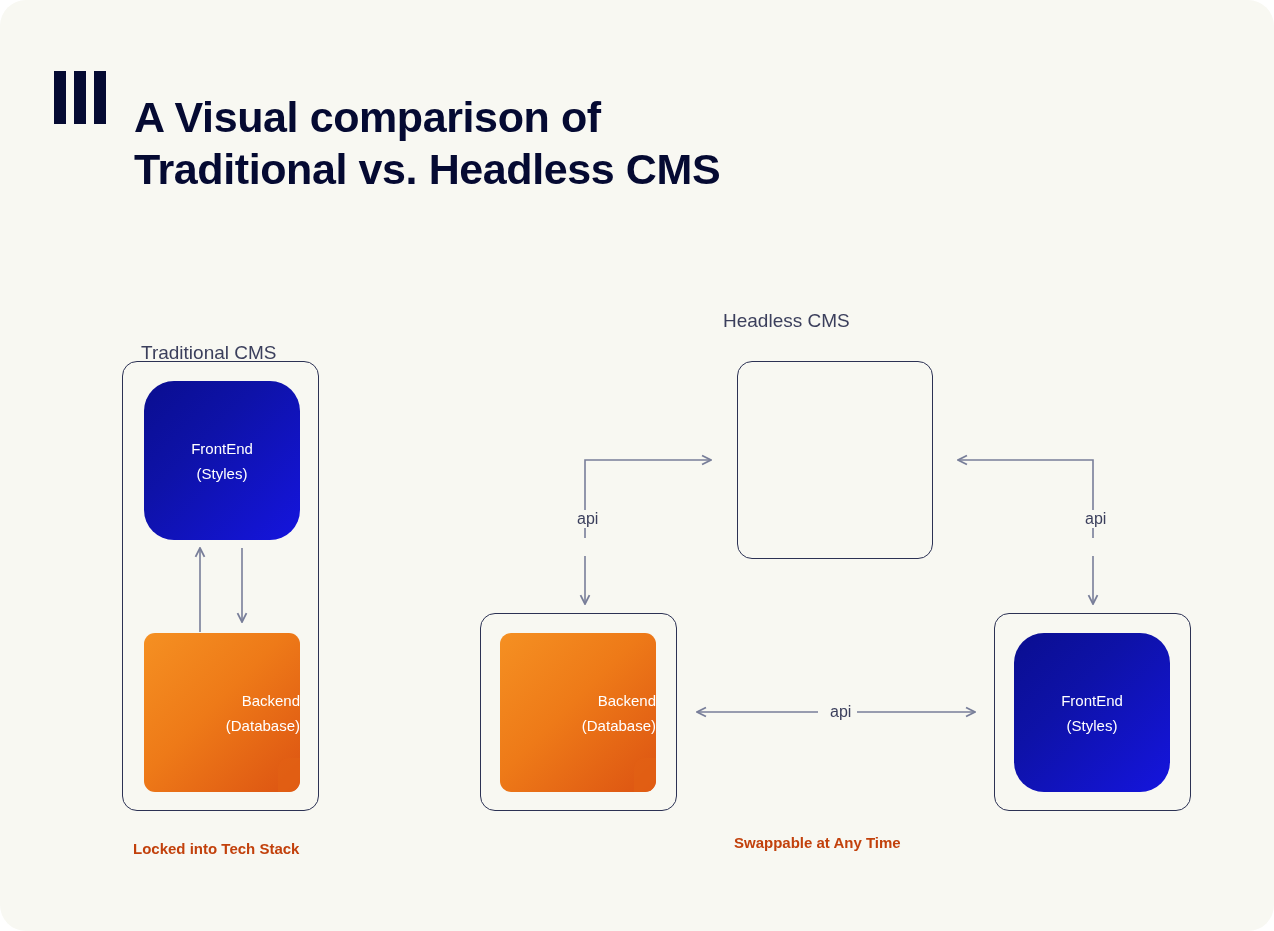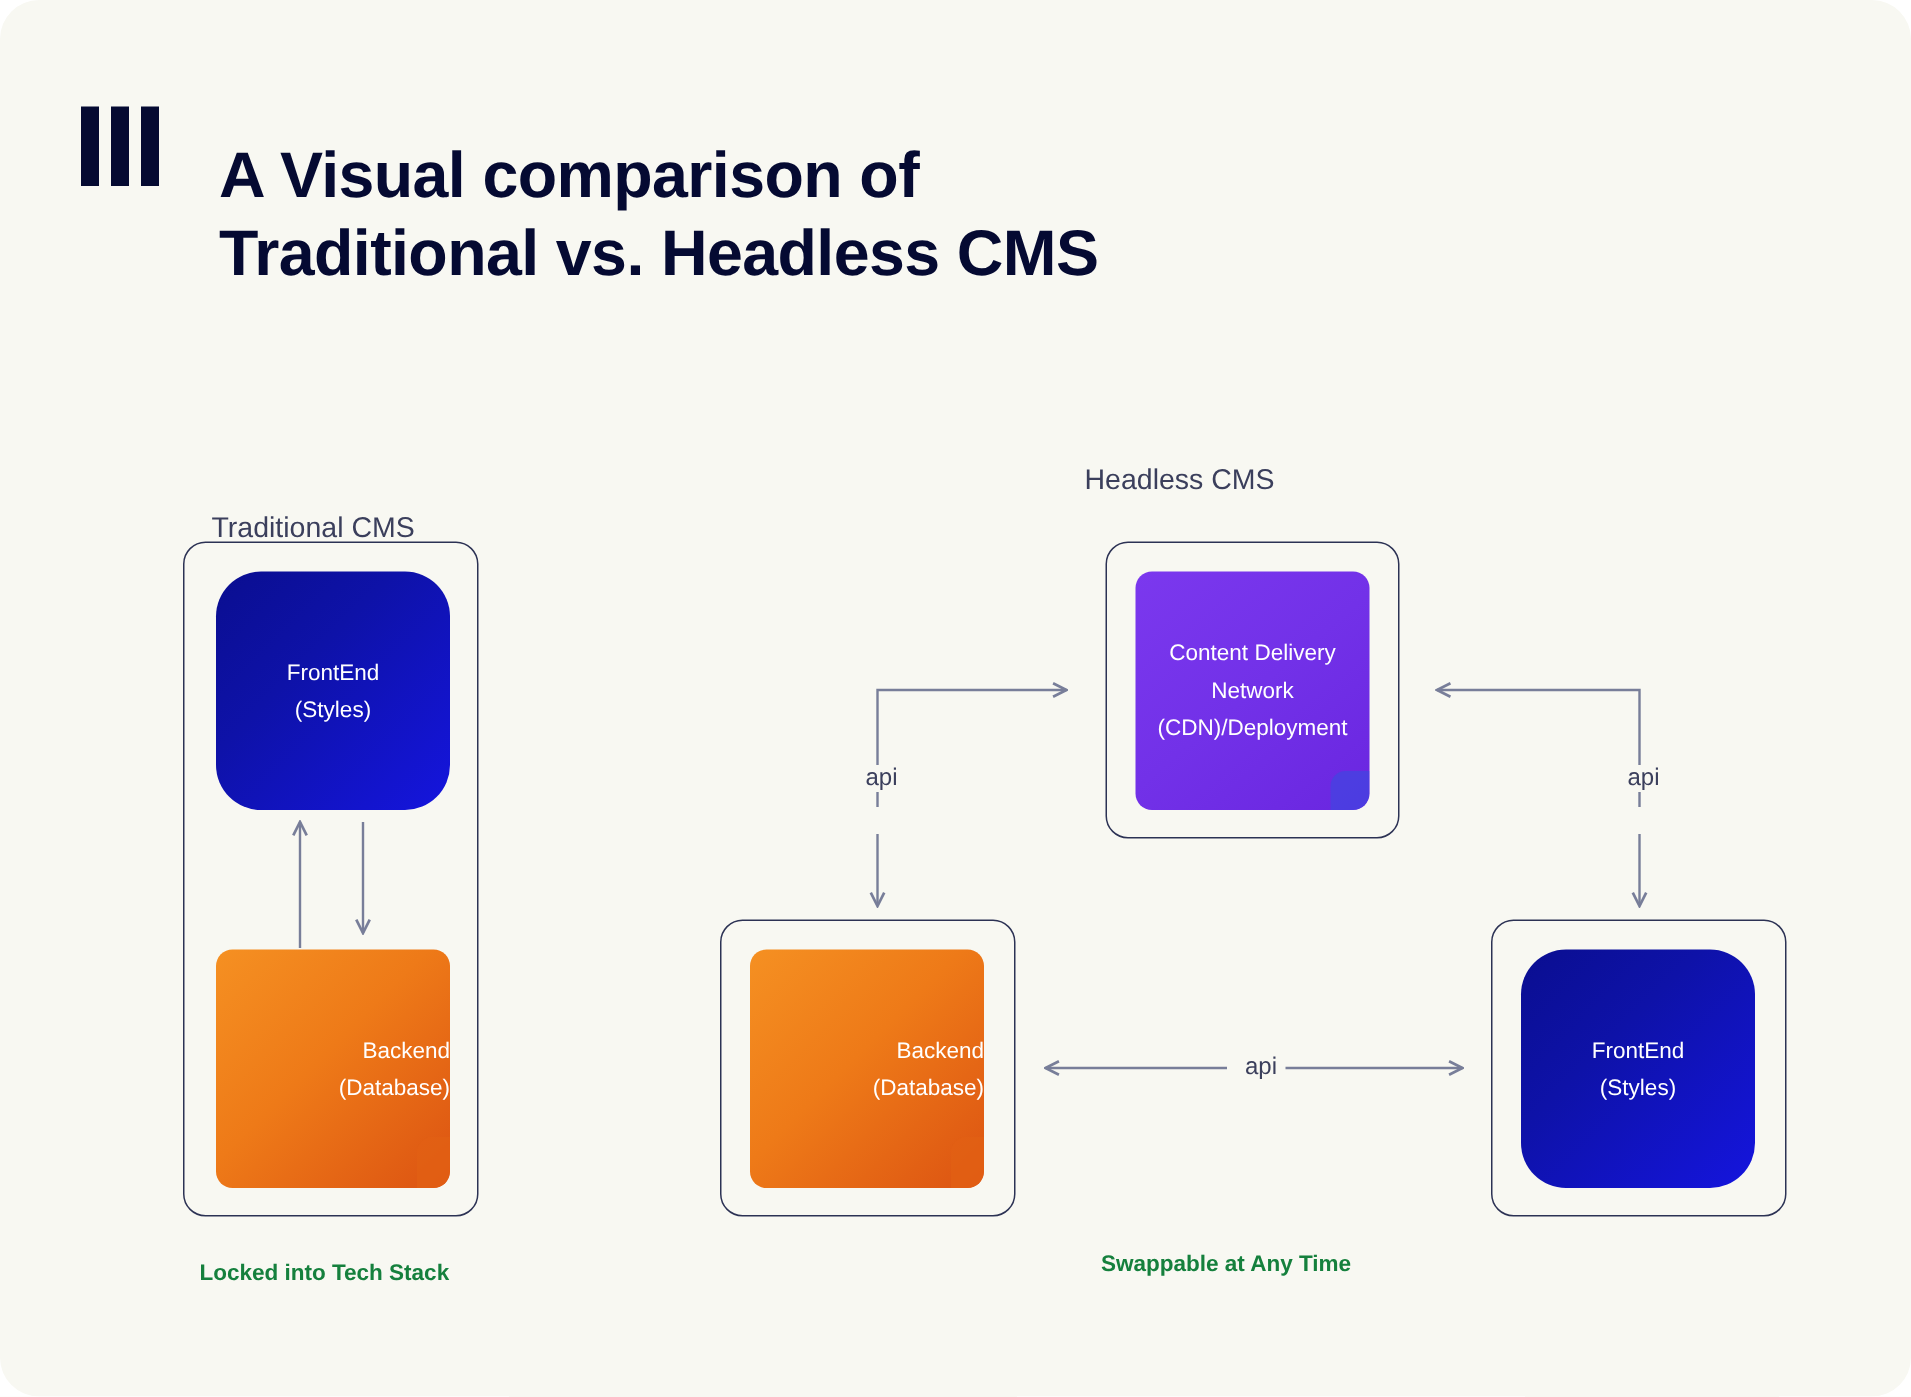--- a/index.html
+++ b/index.html
@@ -24,21 +24,21 @@
     overflow: hidden;
   }
 
   
   #header {
     position: absolute;
     left: 54px;
     top: 62px;
     display: flex;
     align-items: flex-start;
-    gap: 40px;
+    gap: 28px;
   }
   #logo-mark {
     display: flex;
     gap: 8px;
     margin-top: 9px;
   }
   #logo-mark .bar {
     width: 12px;
     height: 53px;
     background: #050A32;
@@ -61,21 +61,21 @@
     white-space: nowrap;
   }
   #heading-traditional { left: 141px; top: 310px; margin-top: 32px; }
   #heading-headless    { left: 723px; top: 310px; }
 
   
   .caption {
     position: absolute;
     font-size: 15px;
     font-weight: 700;
-    color: #15803d;
+    color: #c2410c;
     white-space: nowrap;
   }
   #caption-locked    { left: 133px; top: 840px; }
   #caption-swappable { left: 734px; top: 834px; }
 
   
   .card {
     position: absolute;
     border: 1.4px solid #2C3254;
     border-radius: 15px;
@@ -213,26 +213,20 @@
 
   <div class="block block-orange" id="block-backend-t">
     <span class="line">Backend</span>
     <span class="line">(Database)</span>
     <span class="corner-accent"></span>
   </div>
 
   <div class="caption" id="caption-locked">Locked into Tech Stack</div>
 
   <div class="card" id="card-cdn"></div>
-  <div class="block block-purple" id="block-cdn">
-    <span class="line">Content Delivery</span>
-    <span class="line">Network</span>
-    <span class="line">(CDN)/Deployment</span>
-    <span class="corner-accent"></span>
-  </div>
 
   <div class="card" id="card-backend-h"></div>
   <div class="block block-orange" id="block-backend-h">
     <span class="line">Backend</span>
     <span class="line">(Database)</span>
     <span class="corner-accent"></span>
   </div>
 
   <div class="card" id="card-frontend-h"></div>
   <div class="block block-blue" id="block-frontend-h">

